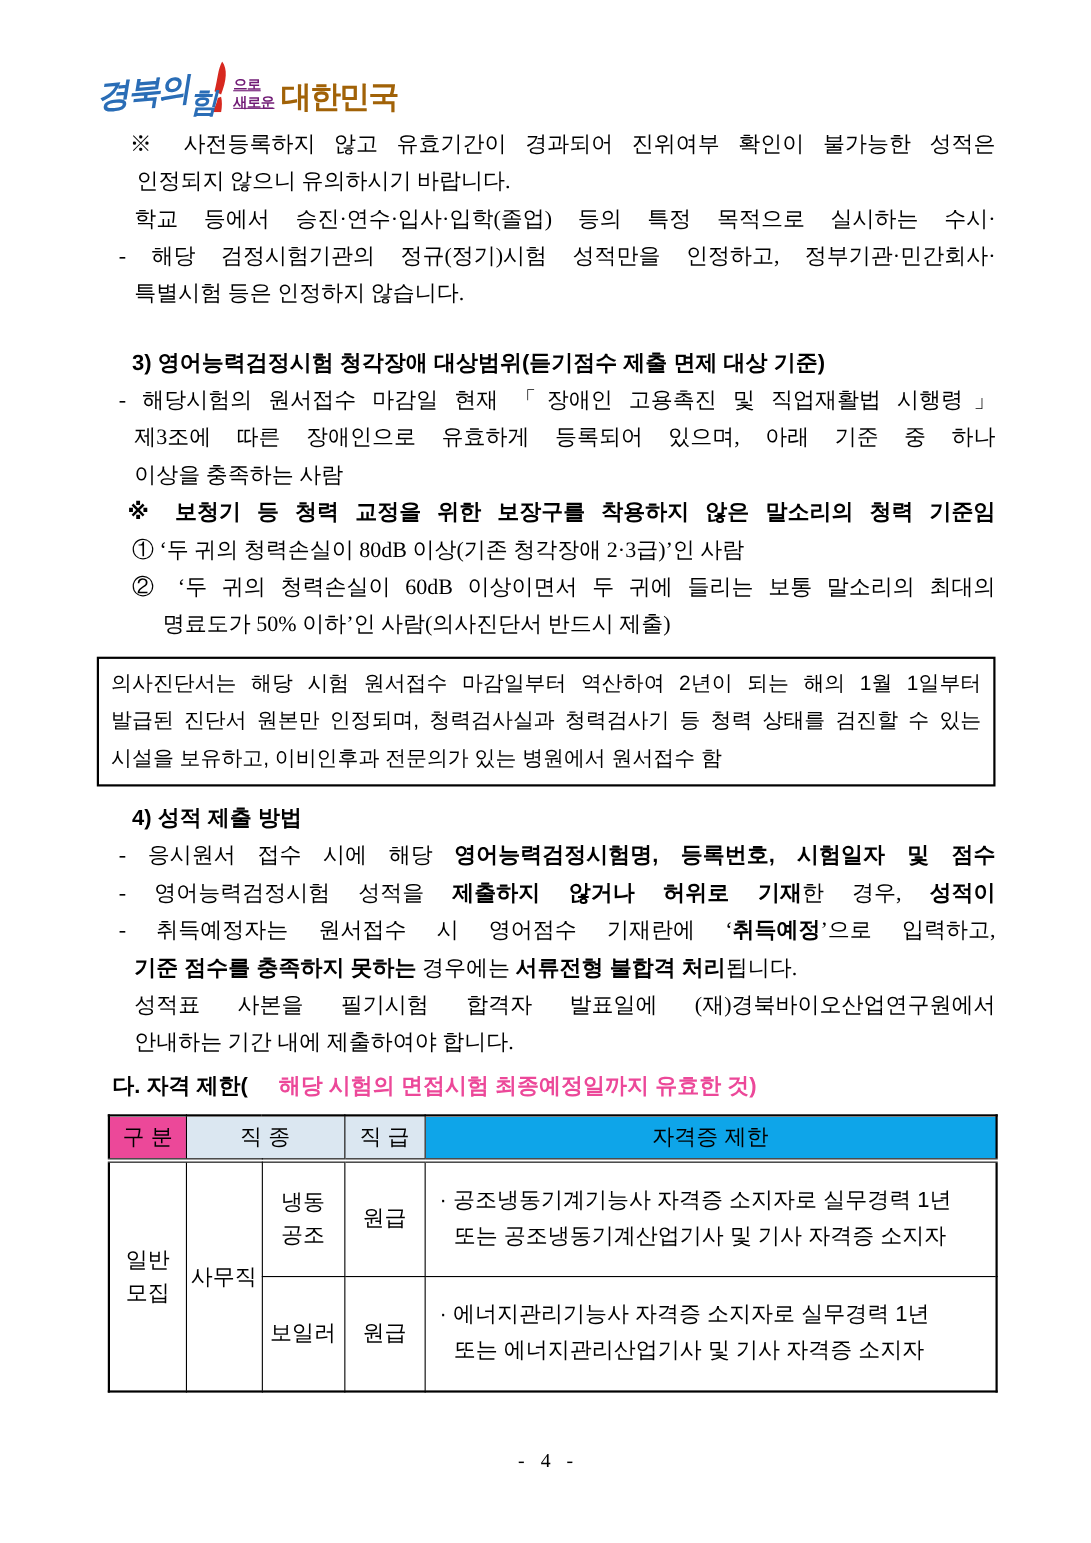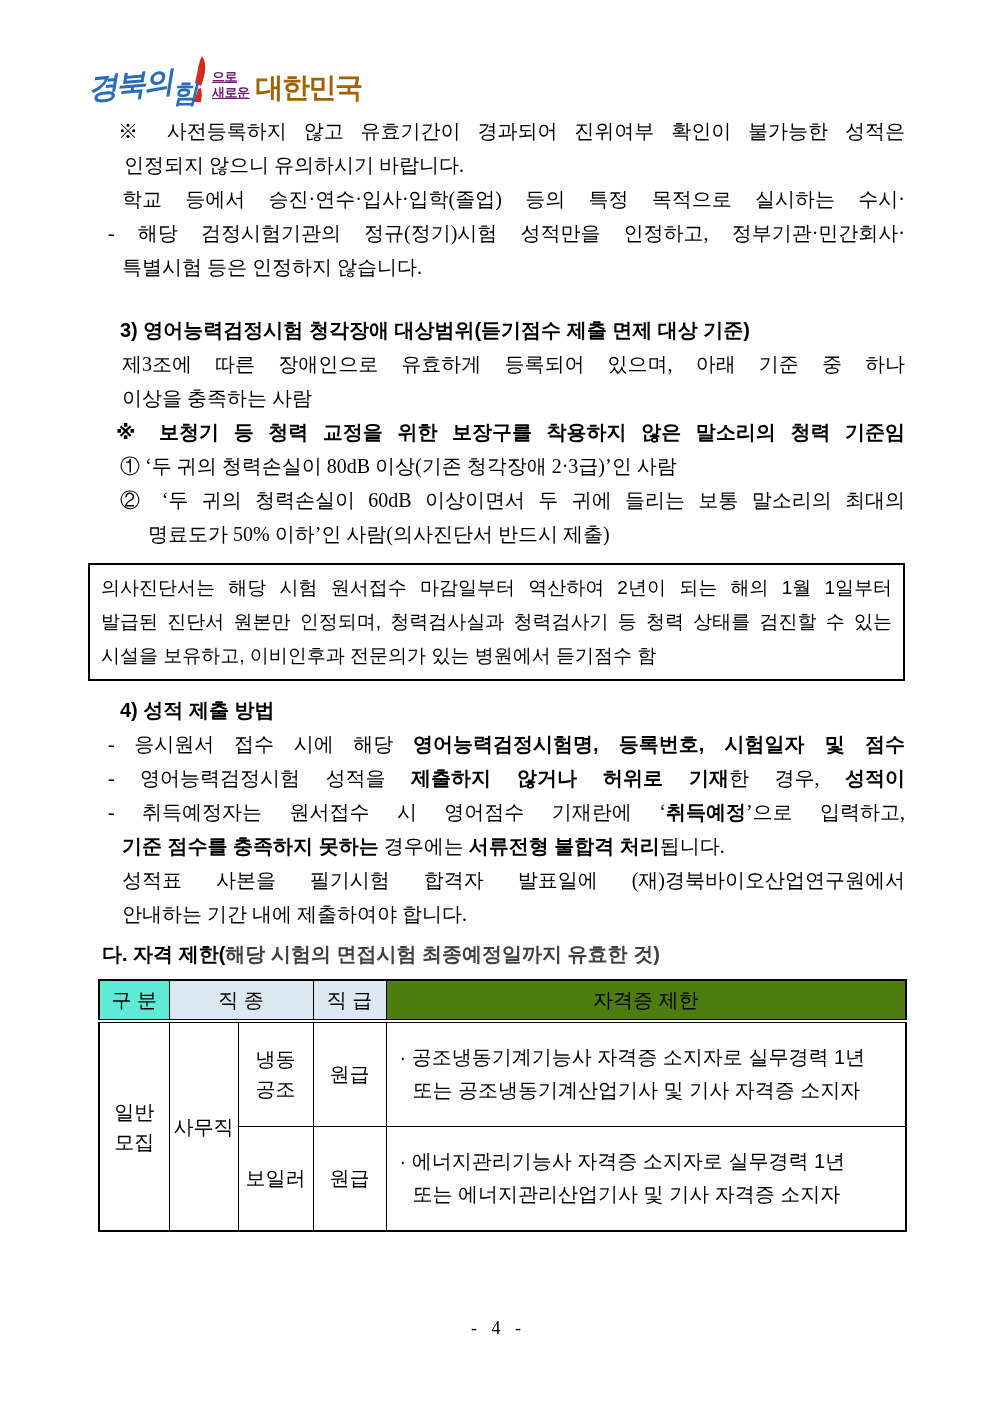--- a/index.html
+++ b/index.html
@@ -120,59 +120,60 @@
   </div>
 
   <div class="content">
     <div id="body1">
         <div class="line stretch" style="padding-left: 30px;"><span>※ 사전등록하지 않고 유효기간이 경과되어 진위여부 확인이 불가능한 성적은</span></div>
         <div class="line" style="padding-left: 36px;"><span>인정되지 않으니 유의하시기 바랍니다.</span></div>
         <div class="line stretch" style="padding-left: 34px;"><span>학교 등에서 승진·연수·입사·입학(졸업) 등의 특정 목적으로 실시하는 수시·</span></div>
         <div class="line stretch" style="padding-left: 20px;"><span>- 해당 검정시험기관의 정규(정기)시험 성적만을 인정하고, 정부기관·민간회사·</span></div>
         <div class="line" style="padding-left: 34px;"><span>특별시험 등은 인정하지 않습니다.</span></div>
         <div class="line" style="padding-left: 32px; margin-top: 29px;"><span class="b">3) 영어능력검정시험 청각장애 대상범위(듣기점수 제출 면제 대상 기준)</span></div>
+        <div class="line stretch" style="padding-left: 20px;"><span>- 해당시험의 원서접수 마감일 현재 「장애인 고용촉진 및 직업재활법 시행령」</span></div>
         <div class="line stretch" style="padding-left: 34px;"><span>제3조에 따른 장애인으로 유효하게 등록되어 있으며, 아래 기준 중 하나</span></div>
         <div class="line" style="padding-left: 34px;"><span>이상을 충족하는 사람</span></div>
         <div class="line stretch" style="padding-left: 28px;"><span class="b">※ 보청기 등 청력 교정을 위한 보장구를 착용하지 않은 말소리의 청력 기준임</span></div>
         <div class="line" style="padding-left: 32px;"><span>① ‘두 귀의 청력손실이 80dB 이상(기존 청각장애 2·3급)’인 사람</span></div>
         <div class="line stretch" style="padding-left: 32px;"><span>② ‘두 귀의 청력손실이 60dB 이상이면서 두 귀에 들리는 보통 말소리의 최대의</span></div>
         <div class="line" style="padding-left: 60px;"><span>명료도가 50% 이하’인 사람(의사진단서 반드시 제출)</span></div>
       </div>
 
     <div class="note-box" id="note-box">
         <div class="line stretch"><span>의사진단서는 해당 시험 원서접수 마감일부터 역산하여 2년이 되는 해의 1월 1일부터</span></div>
         <div class="line stretch"><span>발급된 진단서 원본만 인정되며, 청력검사실과 청력검사기 등 청력 상태를 검진할 수 있는</span></div>
-        <div class="line"><span>시설을 보유하고, 이비인후과 전문의가 있는 병원에서 듣기점수 함</span></div>
+        <div class="line"><span>시설을 보유하고, 이비인후과 전문의가 있는 병원에서 원서접수 함</span></div>
       </div>
 
     <div class="body2" id="body2">
         <div class="line" style="padding-left: 32px;"><span class="b">4) 성적 제출 방법</span></div>
         <div class="line stretch" style="padding-left: 20px;"><span>- 응시원서 접수 시에 해당 </span><span class="b">영어능력검정시험명, 등록번호, 시험일자 및 점수</span></div>
         <div class="line stretch" style="padding-left: 20px;"><span>- 영어능력검정시험 성적을 </span><span class="b">제출하지 않거나 허위로 기재</span><span>한 경우, </span><span class="b">성적이</span></div>
         <div class="line stretch" style="padding-left: 20px;"><span>- 취득예정자는 원서접수 시 영어점수 기재란에 ‘</span><span class="b">취득예정</span><span>’으로 입력하고,</span></div>
         <div class="line" style="padding-left: 34px;"><span class="b">기준 점수를 충족하지 못하는</span><span> 경우에는 </span><span class="b">서류전형 불합격 처리</span><span>됩니다.</span></div>
         <div class="line stretch" style="padding-left: 34px;"><span>성적표 사본을 필기시험 합격자 발표일에 (재)경북바이오산업연구원에서</span></div>
         <div class="line" style="padding-left: 34px;"><span>안내하는 기간 내에 제출하여야 합니다.</span></div>
-        <div class="line" style="padding-left: 14px; margin-top: 6px;"><span class="b">다. 자격 제한(</span><span class="b" style="color: #404040;">해당 시험의 면접시험 최종예정일까지 유효한 것)</span></div>
+        <div class="line" style="padding-left: 14px; margin-top: 6px;"><span class="b">다. 자격 제한(</span><span class="b" style="color: #ec4899; margin-left: 28px;">해당 시험의 면접시험 최종예정일까지 유효한 것)</span></div>
       </div>
 
     <table class="qual">
       <colgroup>
         <col style="width:70px">
           <col style="width:69px">
           <col style="width:75px">
         <col style="width:73px">
           <col style="width:520px">
       </colgroup>
       <thead>
         <tr>
-          <th style="background: #5eead4; margin-left: 28px;">구 분</th>
+          <th style="background: #ec4899; margin-left: 28px;">구 분</th>
           <th colspan="2" style="background: rgb(219, 231, 241);">직 종</th>
           <th style="background: rgb(219, 231, 241);">직 급</th>
-          <th style="background: #4d7c0f;">자격증 제한</th>
+          <th style="background: #0ea5e9;">자격증 제한</th>
         </tr>
       </thead>
       <tbody>
         <tr>
           <td rowspan="2">
             <div>일반</div>
             <div>모집</div>
           </td>
           <td rowspan="2">사무직</td>
           <td>

